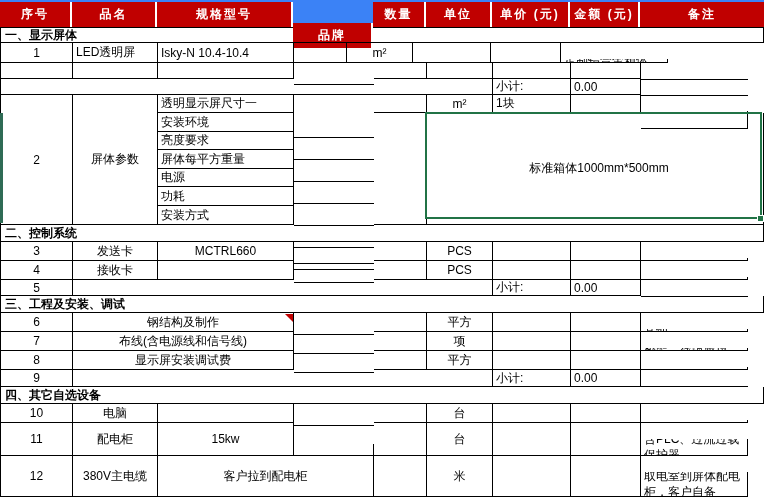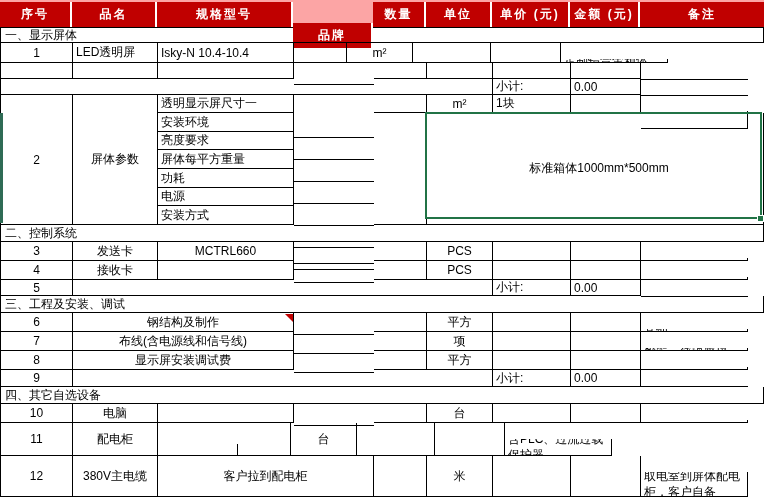--- a/index.html
+++ b/index.html
@@ -2,35 +2,35 @@
 <html><head>
 <meta charset="utf-8">
 <style>
   html,body{margin:0;padding:0;background:#fff;}
   .sheet{
     position:relative;width:764px;height:500px;background:#ffffff;
     font-family:"Liberation Sans","DejaVu Sans",sans-serif;
     font-size:12px;color:#000;overflow:hidden;
   }
   
-  .hrow{display:flex;height:28px;background:#fca5a5;padding-top:2px;box-sizing:border-box;border-bottom:1px solid #000;}
+  .hrow{display:flex;height:28px;background:#3b82f6;padding-top:2px;box-sizing:border-box;border-bottom:1px solid #000;}
   .hc{background:#c00000;color:#fff;font-weight:bold;letter-spacing:2px;
       display:flex;align-items:center;justify-content:center;
       box-sizing:border-box;border-right:2px solid #fff;height:25px;font-size:12px;}
   .hc:last-child{border-right:none;}
   
   .grid{border-left:1px solid #000;box-sizing:border-box;width:764px;}
   .r{display:flex;}
   .c{box-sizing:border-box;border-right:1px solid #000;border-bottom:1px solid #000;
      display:flex;align-items:center;padding:0 3px;overflow:hidden;white-space:nowrap;}
   .col{display:flex;flex-direction:column;}
   .tc{justify-content:center;padding:0;}
   .b{font-weight:normal;}
   .wrap{white-space:normal;line-height:1.35;padding:1px 3px;}
-  .title{font-weight:normal;padding-left:4px;}
+  .title{font-weight:bold;padding-left:4px;}
   
   .w-no{width:72px;}.w-name{width:85px;}.w-spec{width:136px;}.w-brand{width:80px;margin-top:21px;}
   .w-qty{width:53px;}.w-unit{width:66px;}.w-price{width:78px;}.w-amt{width:70px;}.w-rem{width:107px;margin-top:16px;}
   .w-namespec{width:221px;}.w-specbrand{width:216px;}
   .w-full{width:763px;}.w-sub1{width:492px;}.w-sub2{width:420px;}.w-merged{width:337px;padding-left:8px;}
   
   .sel-box{position:absolute;left:425px;top:112px;width:337px;height:107px;
            border:2px solid #217346;box-sizing:border-box;pointer-events:none;}
   .fill-handle{position:absolute;left:757px;top:215px;width:7px;height:7px;
                background:#217346;border:1px solid #fff;box-sizing:border-box;}
@@ -92,22 +92,22 @@
     </div>
 
     <div class="r" style="height:130px">
       <div class="c w-no tc" style="height:130px">2</div>
       <div class="c w-name tc" style="height:130px">屏体参数</div>
       <div class="col w-spec">
         <div class="c w-spec" style="height:18px">透明显示屏尺寸一</div>
         <div class="c w-spec" style="height:19px">安装环境</div>
         <div class="c w-spec" style="height:18px">亮度要求</div>
         <div class="c w-spec" style="height:19px">屏体每平方重量</div>
+        <div class="c w-spec" style="height:18px">电源</div>
         <div class="c w-spec" style="height:19px">功耗</div>
-        <div class="c w-spec" style="height:18px">电源</div>
         <div class="c w-spec" style="height:19px">安装方式</div>
       </div>
       <div class="col w-brand">
         <div class="c w-brand" style="height:18px"></div>
         <div class="c w-brand" style="height:19px">室内</div>
         <div class="c w-brand" style="height:18px">5000-6000cd</div>
         <div class="c w-brand" style="height:19px">12KG</div>
         <div class="c w-brand" style="height:18px">240w</div>
         <div class="c w-brand" style="height:19px">680W</div>
         <div class="c w-brand" style="height:19px">堆装</div>
@@ -220,20 +220,21 @@
       <div class="c w-qty"></div>
       <div class="c w-unit tc">台</div>
       <div class="c w-price"></div>
       <div class="c w-amt"></div>
       <div class="c w-rem"></div>
     </div>
 
     <div class="r" style="height:33px">
       <div class="c w-no tc">11</div>
       <div class="c w-name tc">配电柜</div>
+      <div class="c w-spec tc">15kw</div>
       <div class="c w-brand"></div>
       <div class="c w-qty"></div>
       <div class="c w-unit tc">台</div>
       <div class="c w-price"></div>
       <div class="c w-amt"></div>
       <div class="c w-rem wrap">含PLC、过流过载保护器</div>
     </div>
 
     <div class="r" style="height:41px">
       <div class="c w-no tc">12</div>

